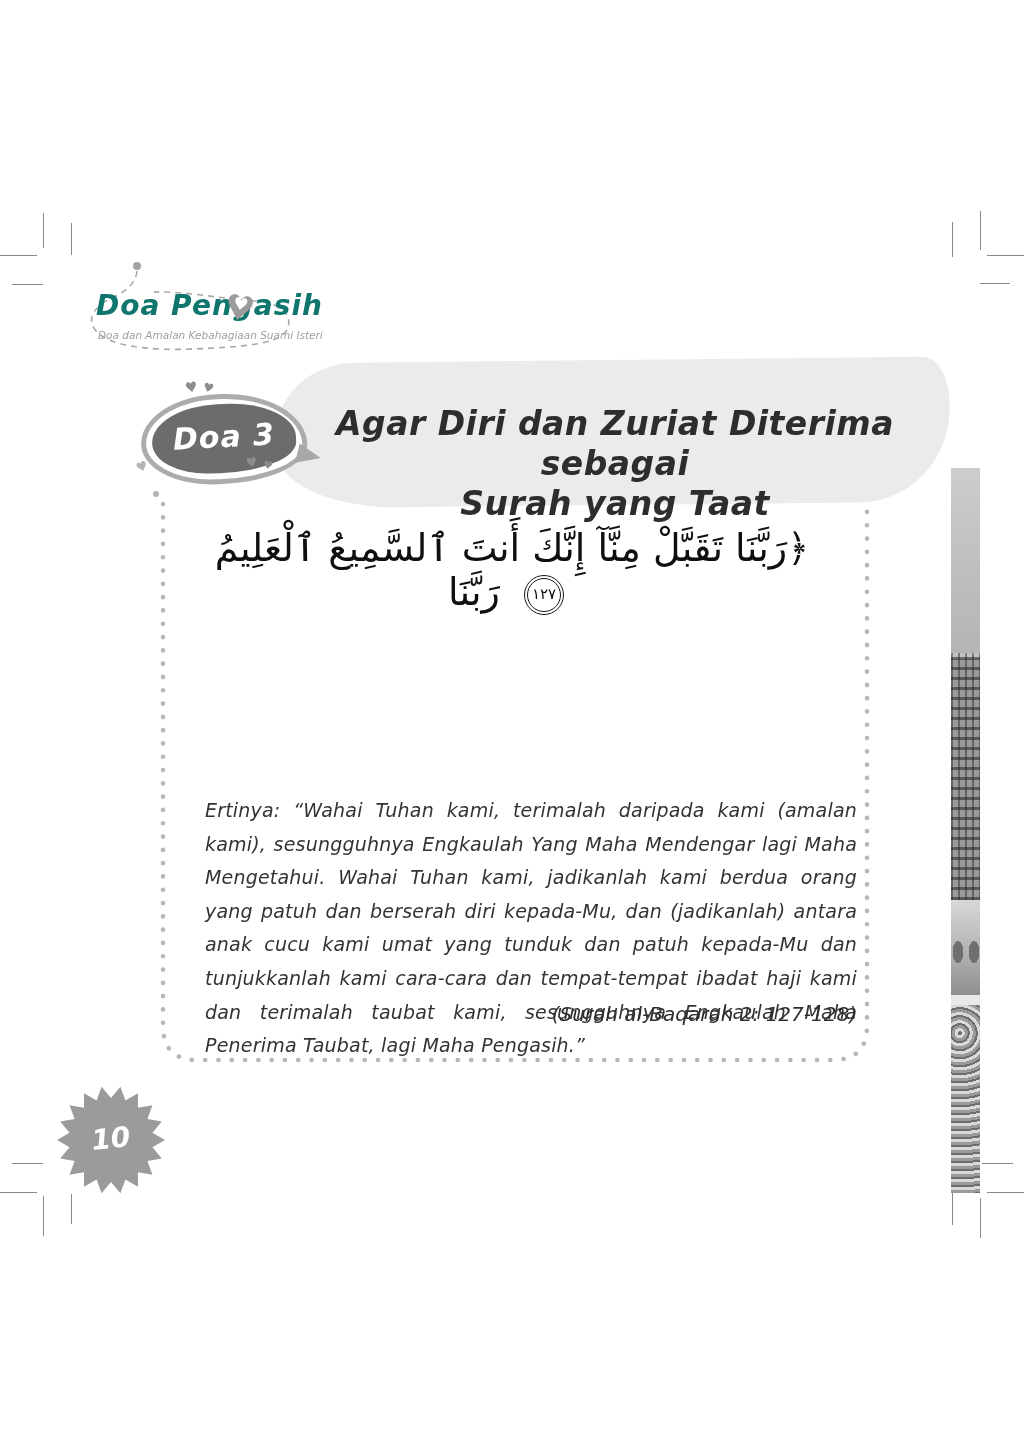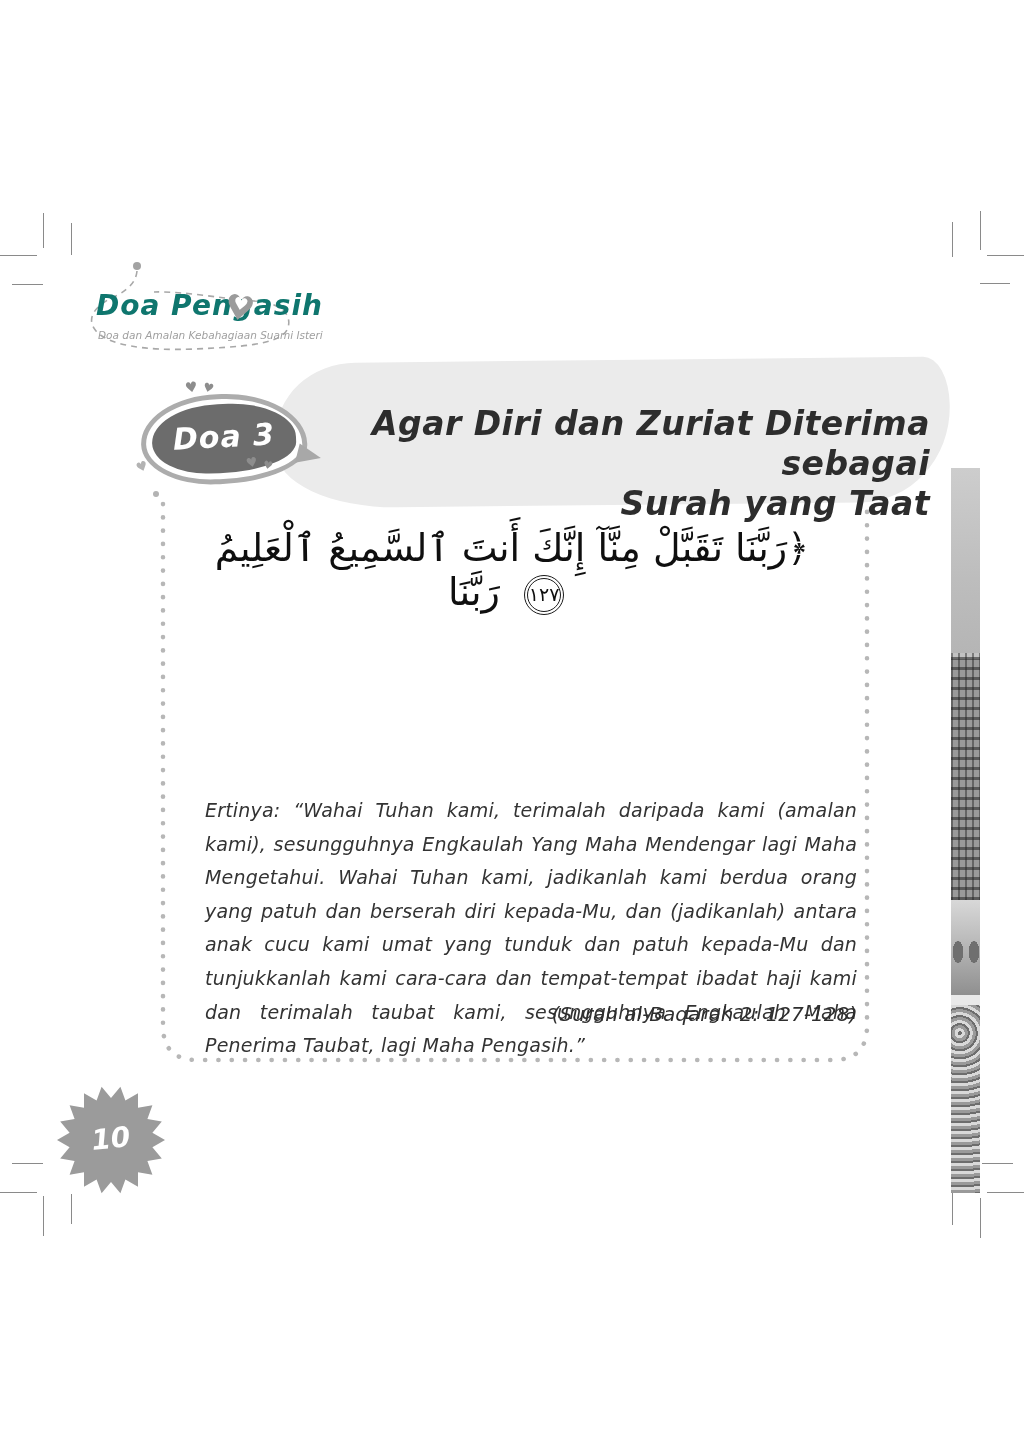--- a/index.html
+++ b/index.html
@@ -39,35 +39,35 @@
   #bubble-tail { left:297px; top:446px; width:0; height:0;
      border-top:9px solid transparent; border-bottom:11px solid transparent;
      border-left:24px solid #a8a8a8; transform:rotate(14deg); }
   .mini-heart { position:absolute; color:#8d8d8d; font-style:normal; }
   .mini-dot { position:absolute; width:6px; height:6px; border-radius:50%; background:#b3b3b3; }
 
   
   #title-blob { left:276px; top:360px; width:674px; height:145px; background:#ebebeb;
      border-radius:80px 26px 90px 120px / 72px 48px 95px 58px;
      transform:rotate(-0.6deg); }
-  #doa-title { left:300px; top:404px; width:630px; text-align:right; color:#2d2d2d;
+  #doa-title { left:300px; top:404px; width:630px; text-align:center; color:#2d2d2d;
      font-size:33px; font-weight:bold; font-style:italic; line-height:40px;
      letter-spacing:0.5px; }
 
   
   #dotted-box { left:155px; top:468px; }
 
   
   .arabic { position:absolute; direction:rtl; color:#0f0f0f;
      font-family:"DejaVu Sans", sans-serif; font-size:38px; }
   #ar1 { left:182px; top:526px; width:660px; text-align:center; }
   #ar2 { left:182px; top:608px; width:660px; text-align:center; }
   #ar3 { left:182px; top:688px; width:660px; text-align:left; }
   .ayah { display:inline-block; direction:rtl; width:40px; height:40px;
-     border:4px double #1a1a1a; border-radius:50%; font-size:19px; line-height:31px;
+     border:4px double #1a1a1a; border-radius:50%; font-size:15px; line-height:31px;
      text-align:center; vertical-align:middle; margin:0 12px; }
   .ornate { font-size:40px; }
 
   
   #translation { left:205px; top:794px; width:652px; text-align:justify;
      font-size:19px; line-height:33.6px; font-style:italic; color:#333333;
      letter-spacing:0.2px; }
   #source { left:205px; top:1002px; width:652px; text-align:right;
      font-size:20px; font-style:italic; color:#2e2e2e; }
 

